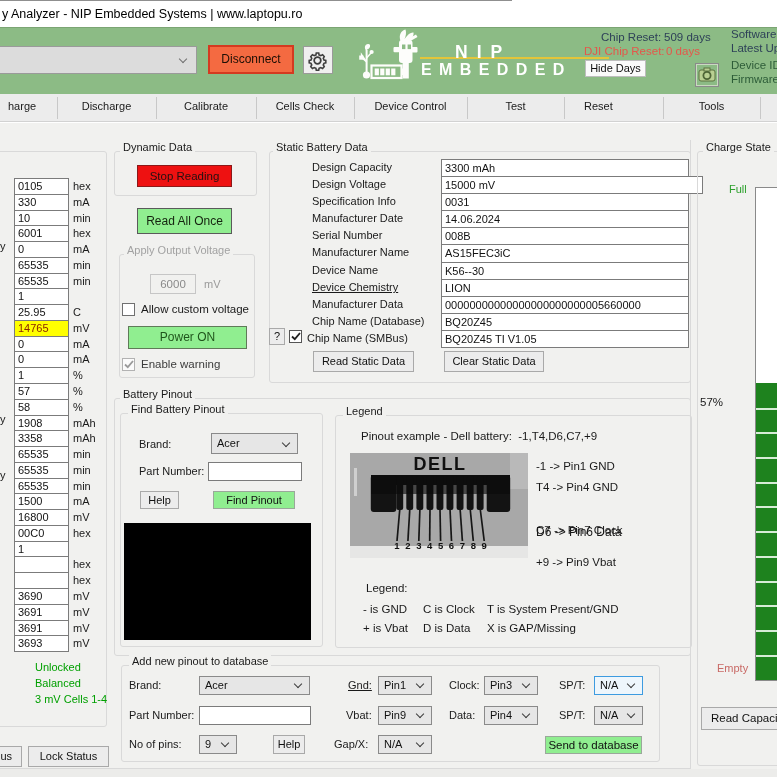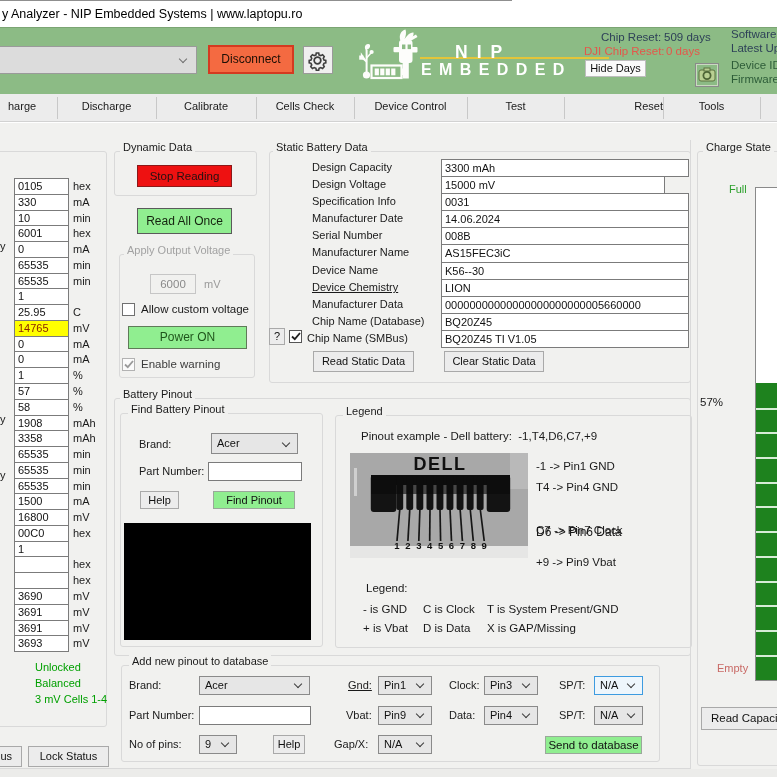--- a/index.html
+++ b/index.html
@@ -79,21 +79,21 @@
 <div class="t" style="left:57px;top:100px;width:99px;text-align:center;">Discharge</div>
 <div class="a" style="left:156px;top:97px;width:1px;height:22px;background:#c8c8c8;"></div>
 <div class="t" style="left:156px;top:100px;width:100px;text-align:center;">Calibrate</div>
 <div class="a" style="left:256px;top:97px;width:1px;height:22px;background:#c8c8c8;"></div>
 <div class="t" style="left:256px;top:100px;width:98px;text-align:center;">Cells Check</div>
 <div class="a" style="left:354px;top:97px;width:1px;height:22px;background:#c8c8c8;"></div>
 <div class="t" style="left:354px;top:100px;width:113px;text-align:center;">Device Control</div>
 <div class="a" style="left:467px;top:97px;width:1px;height:22px;background:#c8c8c8;"></div>
 <div class="t" style="left:467px;top:100px;width:97px;text-align:center;">Test</div>
 <div class="a" style="left:564px;top:97px;width:1px;height:22px;background:#c8c8c8;"></div>
-<div class="t" style="left:564px;top:100px;width:99px;text-align:right;padding-left:20px;">Reset</div>
+<div class="t" style="left:564px;top:100px;width:99px;text-align:left;padding-left:20px;">Reset</div>
 <div class="a" style="left:663px;top:97px;width:1px;height:22px;background:#c8c8c8;"></div>
 <div class="t" style="left:663px;top:100px;width:97px;text-align:center;">Tools</div>
 <div class="a" style="left:760px;top:97px;width:1px;height:22px;background:#c8c8c8;"></div>
 <div class="a" style="left:-20px;top:140px;width:711px;height:629px;border-right:1px solid #d9d9d9;border-bottom:1px solid #d9d9d9;"></div>
 <div class="grp" style="left:-20px;top:151px;width:127px;height:576px;"></div>
 <div class="box" style="left:14px;top:178px;width:55px;height:17px;line-height:15px;background:#fff;color:#111;">0105</div>
 <div class="t" style="left:73px;top:180px;">hex</div>
 <div class="box" style="left:14px;top:194px;width:55px;height:30px;line-height:15px;background:#fff;color:#111;">330</div>
 <div class="t" style="left:73px;top:196px;">mA</div>
 <div class="box" style="left:14px;top:210px;width:55px;height:16px;line-height:14px;background:#fff;color:#111;">10</div>
@@ -172,21 +172,21 @@
 <div class="cb" style="left:122px;top:358px;border-color:#b2b2b2;background:#fbfbfb;"></div>
 <svg class="a" style="left:124px;top:360px;" width="10" height="9" viewBox="0 0 10 9">
     <path fill="none" stroke="#9a9a9a" stroke-width="1.8" d="M1 4.5 L3.8 7.2 L9 1"></path>
   </svg>
 <div class="t" style="left:141px;top:358px;font-size:11.5px;color:#3c3c3c;">Enable warning</div>
 <div class="grp" style="left:269px;top:151px;width:422px;height:232px;"></div>
 <div class="glab" style="left:273px;top:141px;">Static Battery Data</div>
 <div class="t" style="left:312px;top:161px;">Design Capacity</div>
 <div class="box" style="left:441px;top:159px;width:248px;height:18px;line-height:16px;">3300 mAh</div>
 <div class="t" style="left:312px;top:178px;">Design Voltage</div>
-<div class="box" style="left:441px;top:176px;width:224px;height:18px;line-height:16px;">15000 mV</div>
+<div class="box" style="left:441px;top:176px;width:262px;height:18px;line-height:16px;">15000 mV</div>
 <div class="t" style="left:312px;top:195px;">Specification Info</div>
 <div class="box" style="left:441px;top:193px;width:248px;height:18px;line-height:16px;">0031</div>
 <div class="t" style="left:312px;top:212px;">Manufacturer Date</div>
 <div class="box" style="left:441px;top:210px;width:248px;height:18px;line-height:16px;">14.06.2024</div>
 <div class="t" style="left:312px;top:229px;">Serial Number</div>
 <div class="box" style="left:441px;top:227px;width:248px;height:18px;line-height:16px;">008B</div>
 <div class="t" style="left:312px;top:246px;">Manufacturer Name</div>
 <div class="box" style="left:441px;top:244px;width:248px;height:19px;line-height:17px;">AS15FEC3iC</div>
 <div class="t" style="left:312px;top:264px;">Device Name</div>
 <div class="box" style="left:441px;top:262px;width:248px;height:18px;line-height:16px;">K56--30</div>

